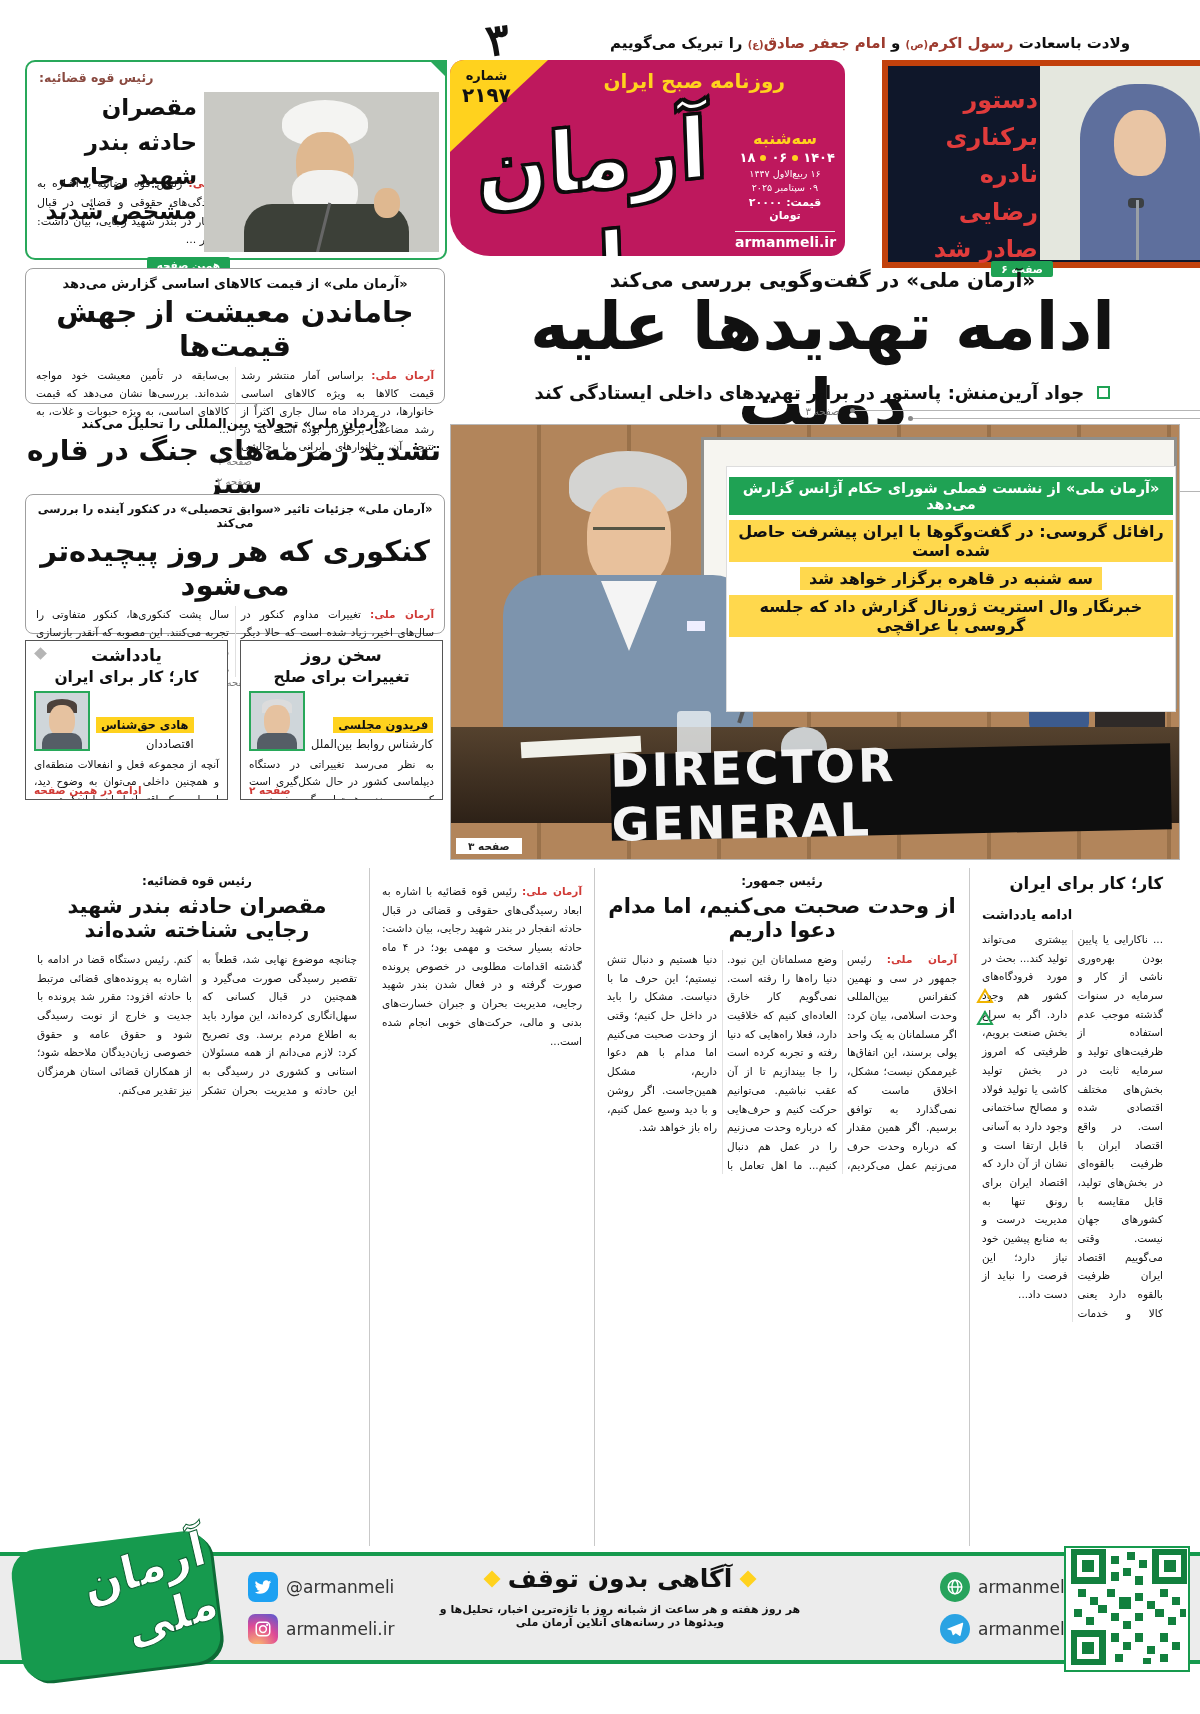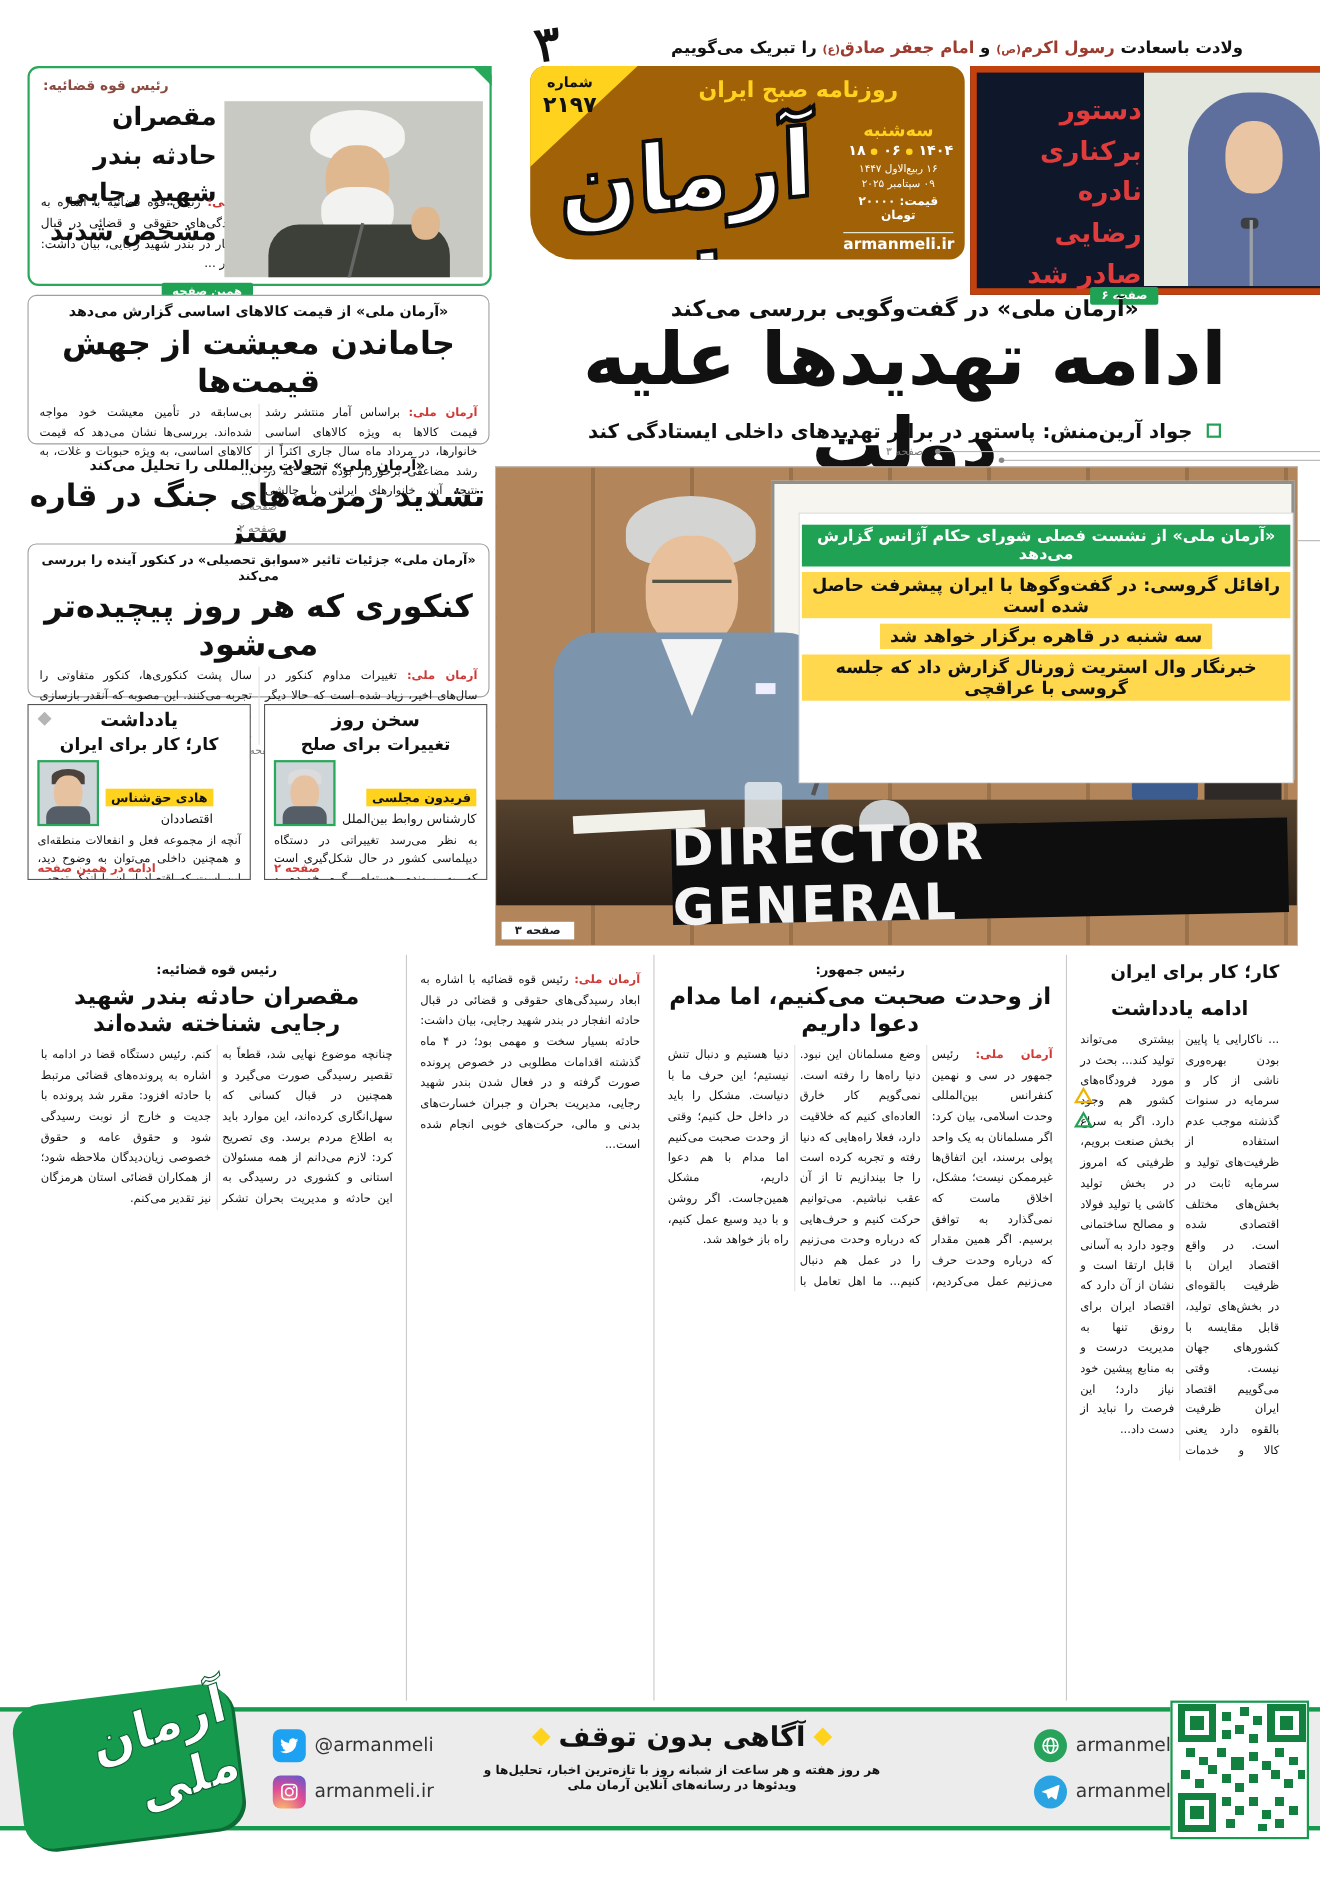--- a/index.html
+++ b/index.html
@@ -13,21 +13,21 @@
   .hairline:before,.hairline:after{content:"";position:absolute;top:-3px;width:5px;height:5px;background:#888;border-radius:50%;}
   .hairline:before{right:-2px;} .hairline:after{left:-2px;}
 
   
   .topstrip{top:34px;right:70px;font-size:15px;font-weight:bold;}
   .topstrip .holy{color:#9d3b2f;}
   .topstrip .ps{font-size:10px;color:#9d3b2f;}
   .ornament{top:14px;left:486px;font-family:"DejaVu Serif",serif;font-size:44px;font-weight:bold;transform:rotate(-8deg);}
 
   
-  .masthead{top:60px;left:450px;width:395px;height:176px;background:#a16207;border-radius:14px 14px 14px 40px;overflow:hidden;margin-left:32px;}
+  .masthead{top:60px;left:450px;width:395px;height:196px;background:#be185d;border-radius:14px 14px 14px 40px;overflow:hidden;}
   .mh-tri{position:absolute;top:0;left:0;width:0;height:0;border-top:92px solid #ffd21e;border-right:98px solid transparent;}
   .mh-issue{position:absolute;top:8px;left:12px;text-align:center;color:#111;}
   .mh-issue .lbl{font-size:13px;font-weight:bold;display:block;}
   .mh-issue .num{font-size:20px;font-weight:bold;display:block;}
   .mh-tagline{position:absolute;top:9px;right:60px;color:#ffd21e;font-size:20px;font-weight:bold;}
   .mh-logo{position:absolute;top:48px;left:-6px;width:300px;text-align:center;color:#fff;
            font-size:84px;font-weight:bold;line-height:1.25;transform:rotate(-6deg) skewX(-4deg);
            -webkit-text-stroke:3px #0c0c0c;text-shadow:2px 2px 0 #0c0c0c,-2px -2px 0 #0c0c0c,2px -2px 0 #0c0c0c,-2px 2px 0 #0c0c0c;}
   .mh-date{position:absolute;right:10px;bottom:34px;width:100px;text-align:center;color:#fff;}
   .mh-date .wd{color:#ffd21e;font-size:16px;font-weight:bold;display:block;margin-bottom:2px;}
@@ -128,21 +128,21 @@
   .ov-kicker{display:inline-block;background:#1fa254;color:#fff;font-size:14.5px;font-weight:bold;padding:3px 9px;}
   .ov-head{font-size:56px;font-weight:bold;margin-top:8px;letter-spacing:-1px;}
   .ov-hl{display:inline-block;background:#ffd84d;color:#111;font-size:16px;font-weight:bold;padding:2px 9px;margin-top:5px;}
 
   
   .bottom{top:868px;left:25px;width:1150px;height:678px;display:flex;direction:rtl;}
   .bcol{padding:6px 12px;box-sizing:border-box;}
   .bcol+.bcol{border-right:1px solid #c9c9c9;}
   .kar{width:205px;position:relative;}
   .kar .t1{font-size:16.5px;font-weight:bold;text-align:right;}
-  .kar .t2{font-size:18px;font-weight:bold;text-align:center;margin-top:14px;}
+  .kar .t2{font-size:13px;font-weight:bold;text-align:left;margin-top:14px;}
   .btxt{font-size:10.5px;line-height:1.78;text-align:justify;margin-top:8px;}
   .cols2{column-count:2;column-gap:10px;column-rule:1px solid #e2e2e2;}
   .cols3{column-count:3;column-gap:10px;column-rule:1px solid #e2e2e2;}
   .tri{position:absolute;left:6px;top:120px;}
   .vahdat{width:375px;}
   .bk{font-size:12px;font-weight:bold;text-align:center;}
   .bh{font-size:21px;font-weight:bold;text-align:center;margin:6px 0 4px;}
   .moglead{width:225px;}
   .mogmain{width:345px;}
 

